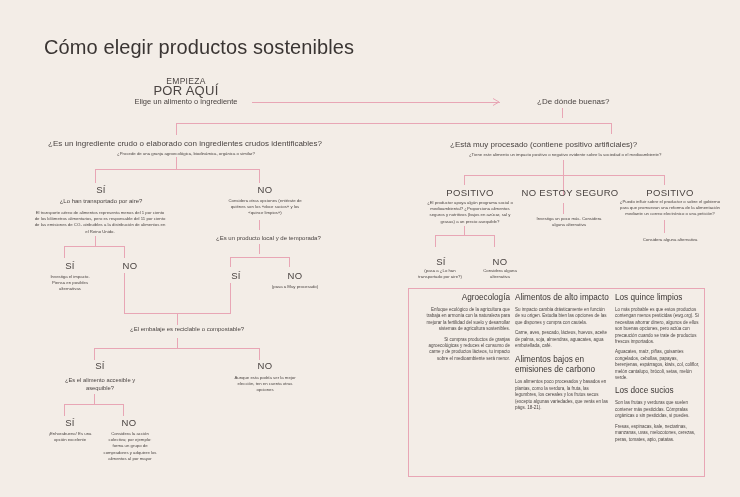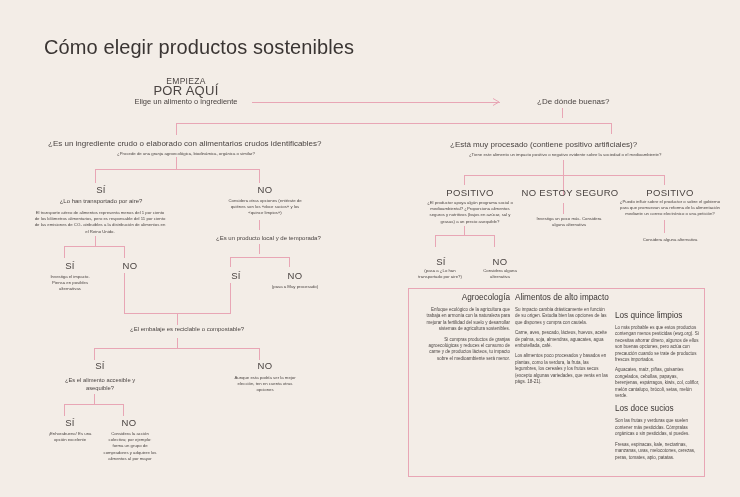--- a/index.html
+++ b/index.html
@@ -42,21 +42,21 @@
 <svg class="arrow" viewBox="0 0 8 8">
     <polyline points="1,0.5 7,4 1,7.5" fill="none" stroke="#e8a6b5" stroke-width="1"></polyline>
   </svg>
 <div class="abs q" style="left:531px;top:97px;">¿De dónde buenas?</div>
 
 <div class="ln v" style="left:562px;top:108px;height:10px;"></div>
 <div class="ln h" style="left:176px;top:123px;width:435px;"></div>
 <div class="ln v" style="left:176px;top:123px;height:12px;"></div>
 <div class="ln v" style="left:611px;top:123px;height:11px;"></div>
 
-<div class="abs q" style="left:42px;top:139px;">¿Es un ingrediente crudo o elaborado con alimentarios crudos identificables?</div>
+<div class="abs q" style="left:42px;top:139px;">¿Es un ingrediente crudo o elaborado con ingredientes crudos identificables?</div>
 <div class="abs sub ctr" style="left:80px;top:151px;width:200px;">¿Procede de una granja agroecológica, biodinámica, orgánica o similar?</div>
 <div class="ln v" style="left:176px;top:157px;height:12px;"></div>
 <div class="ln h" style="left:95px;top:169px;width:164px;"></div>
 <div class="ln v" style="left:95px;top:169px;height:14px;"></div>
 <div class="ln v" style="left:259px;top:169px;height:14px;"></div>
 
 <div class="abs big ctr" style="left:80px;top:184px;width:30px;">SÍ</div>
 <div class="abs q ctr" style="left:45px;top:198px;width:100px;font-size:6px;">¿Lo han transportado por aire?</div>
 <div class="abs small ctr" style="left:28px;top:210px;width:132px;">El transporte aéreo de alimentos representa menos del 1 por ciento de los kilómetros alimentarios, pero es responsable del 11 por ciento de las emisiones de CO₂ atribuibles a la distribución de alimentos en el Reino Unido.</div>
 <div class="ln v" style="left:95px;top:236px;height:10px;"></div>
@@ -133,23 +133,24 @@
 <div class="box">
   <div class="col" style="left:9px;width:92px;text-align:right;">
     <h3>Agroecología</h3>
     <p>Enfoque ecológico de la agricultura que trabaja en armonía con la naturaleza para mejorar la fertilidad del suelo y desarrollar sistemas de agricultura sostenibles.</p>
     <p>Si compras productos de granjas agroecológicas y reduces el consumo de carne y de productos lácteos, tu impacto sobre el medioambiente será menor.</p>
   </div>
   <div class="col" style="left:106px;width:94px;">
     <h3>Alimentos de alto impacto</h3>
     <p>Su impacto cambia drásticamente en función de su origen. Estudia bien las opciones de las que dispones y compra con cautela.</p>
     <p>Carne, aves, pescado, lácteos, huevos, aceite de palma, soja, almendras, aguacates, agua embotellada, café.</p>
+    <h3 style="margin-top:6px;">Alimentos bajos en emisiones de carbono</h3>
     <p>Los alimentos poco procesados y basados en plantas, como la verdura, la fruta, las legumbres, los cereales y los frutos secos (excepto algunas variedades, que verás en las págs. 18-21).</p>
   </div>
-  <div class="col" style="left:206px;width:86px;margin-top:18px;">
+  <div class="col" style="left:206px;width:86px;">
     <h3>Los quince limpios</h3>
     <p>Lo más probable es que estos productos contengan menos pesticidas (ewg.org). Si necesitas ahorrar dinero, algunos de ellos son buenas opciones, pero actúa con precaución cuando se trate de productos frescos importados.</p>
     <p>Aguacates, maíz, piñas, guisantes congelados, cebollas, papayas, berenjenas, espárragos, kiwis, col, coliflor, melón cantalupo, brócoli, setas, melón verde.</p>
     <h3 style="margin-top:5px;">Los doce sucios</h3>
     <p>Son las frutas y verduras que suelen contener más pesticidas. Cómpralas orgánicas o sin pesticidas, si puedes.</p>
     <p>Fresas, espinacas, kale, nectarinas, manzanas, uvas, melocotones, cerezas, peras, tomates, apio, patatas.</p>
   </div>
 </div>
 
 </body></html>

